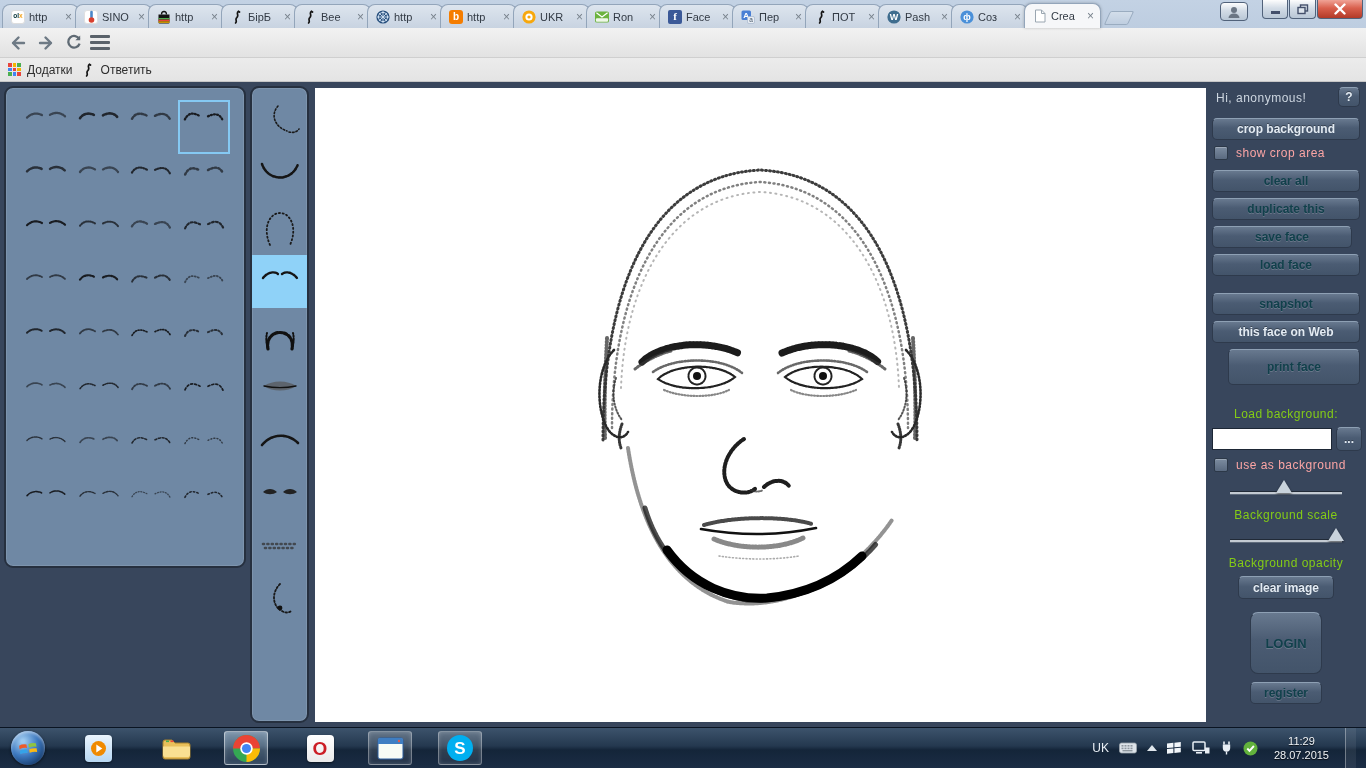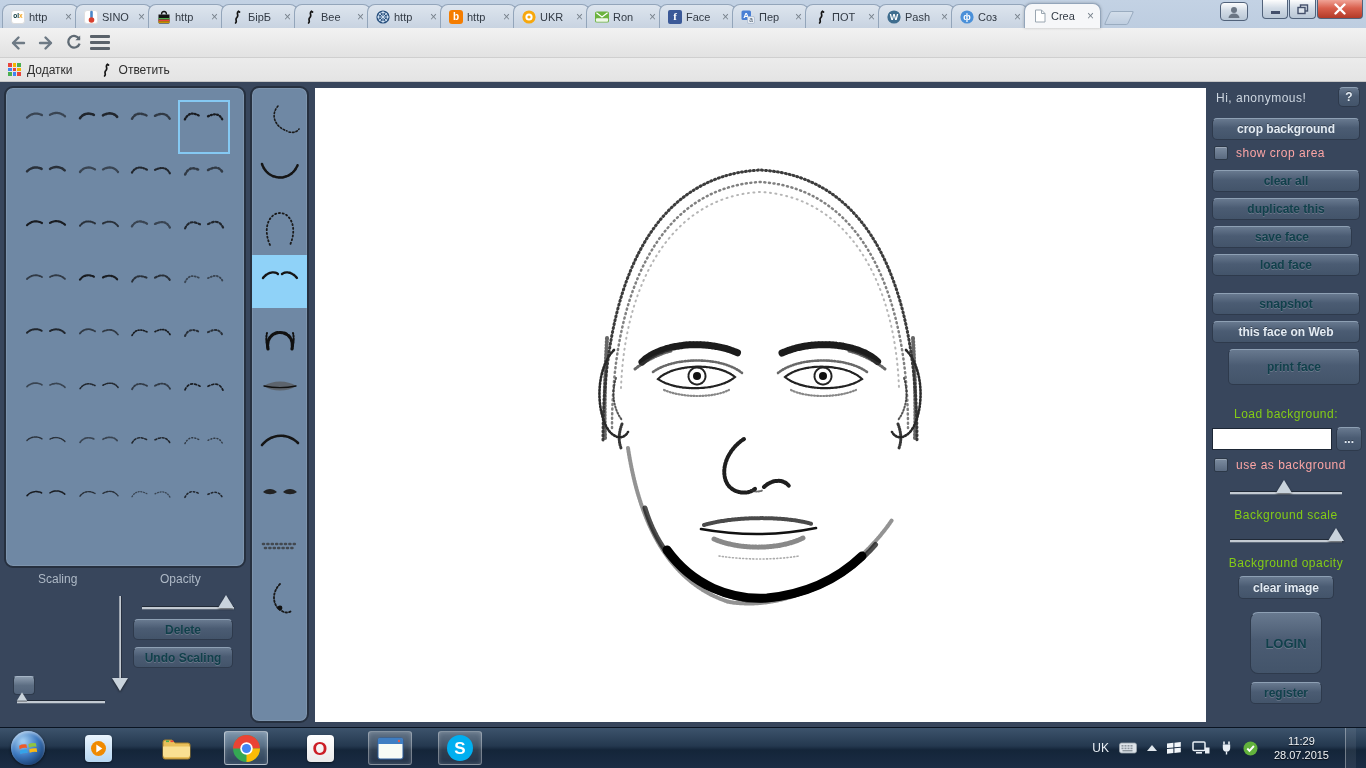--- a/index.html
+++ b/index.html
@@ -32,21 +32,21 @@
       border-bottom:1px solid #cfcfcf;display:flex;align-items:center;padding:0 6px;gap:4px;z-index:4;}
   .nav-btn{width:24px;height:22px;display:flex;align-items:center;justify-content:center;border-radius:3px;cursor:pointer;}
   .omnibox{flex:1 1 auto;height:23px;background:#fff;border:1px solid #b4b4b4;border-radius:3px;display:flex;align-items:center;padding:0 6px;gap:6px;}
   .url{font-size:13px;color:#1d1d1d;}
   .url .path{color:#9a9a9a;}
   .omni-right{margin-left:auto;display:flex;align-items:center;gap:7px;}
   .menu-bars{width:20px;display:flex;flex-direction:column;gap:3px;cursor:pointer;}
   .menu-bars i{display:block;height:3px;background:#5a626a;border-radius:1px;}
 
   .bookmarks{position:absolute;top:58px;left:0;width:1366px;height:24px;background:linear-gradient(#ececec,#e4e4e4);
-      border-bottom:1px solid #c6c6c6;display:flex;align-items:center;padding:0 8px;gap:26px;z-index:4;}
+      border-bottom:1px solid #c6c6c6;display:flex;align-items:center;padding:0 8px;gap:8px;z-index:4;}
   .bm{display:flex;align-items:center;gap:6px;font-size:12px;color:#2e2e2e;cursor:pointer;}
   .apps-grid{width:13px;height:13px;display:grid;grid-template-columns:repeat(3,1fr);gap:1px;}
   .apps-grid i{display:block;}
   .apps-grid i:nth-child(1){background:#e8453c}.apps-grid i:nth-child(2){background:#f4b400}.apps-grid i:nth-child(3){background:#4caf50}
   .apps-grid i:nth-child(4){background:#4285f4}.apps-grid i:nth-child(5){background:#e8453c}.apps-grid i:nth-child(6){background:#f4b400}
   .apps-grid i:nth-child(7){background:#4caf50}.apps-grid i:nth-child(8){background:#4285f4}.apps-grid i:nth-child(9){background:#e8453c}
 
   
   .content{position:absolute;top:82px;left:0;width:1366px;height:645px;background:#38465c;}
   .panel{background:#6f88a4;border:2px solid #26303f;border-radius:9px;box-shadow:inset 0 0 0 1px rgba(255,255,255,.10);}
@@ -598,33 +598,20 @@
       <div class="brow-cell">
         <svg width="44" height="20" viewBox="0 0 44 20">
           <g stroke="#16181c" fill="none" stroke-linecap="round" opacity="0.87" transform="rotate(1.7999999999999998 22 10)">
             <path d="M3 14 C7 5.5 13 7.8 18 10.2" stroke-width="1.5499999999999998" stroke-dasharray="1.5 2.1"></path>
             <path d="M26 10.2 C31 7.8 37 5.5 41 14" stroke-width="1.5499999999999998" stroke-dasharray="1.5 2.1"></path>
           </g>
         </svg>
       </div>
     </div>
 
-  <div class="lp-controls">
-    <span class="lp-label" style="left:38px">Scaling</span>
-    <span class="lp-label" style="left:160px">Opacity</span>
-    <div class="hline" style="left:142px;top:37px;width:92px"></div>
-    <div class="tri-up" style="left:218px;top:25px"></div>
-    <div class="btn3d" style="position:absolute;left:133px;top:49px;width:100px;height:21px">Delete</div>
-    <div class="btn3d" style="position:absolute;left:133px;top:77px;width:100px;height:21px">Undo Scaling</div>
-    <div class="vline" style="left:119px;top:26px;height:84px"></div>
-    <div class="tri-down" style="left:112px;top:108px"></div>
-    <div class="sq-handle" style="left:13px;top:106px"></div>
-    <div class="hline" style="left:17px;top:131px;width:88px"></div>
-    <div class="tri-up" style="left:14px;top:120px;transform:scale(.65)"></div>
-  </div>
 
   <div class="panel cat-panel">
       <div class="cat-cell">
         <svg width="44" height="44" viewBox="0 0 44 44">
           <g fill="none" stroke-linecap="round">
             <path d="M20 5 C12 14 17 26 29 30 M31 31 C35 32 39 31 41 28" stroke="#1a1a1a" stroke-width="1.6" stroke-dasharray="1.5 2"></path>
           </g>
         </svg>
       </div>
       <div class="cat-cell">

